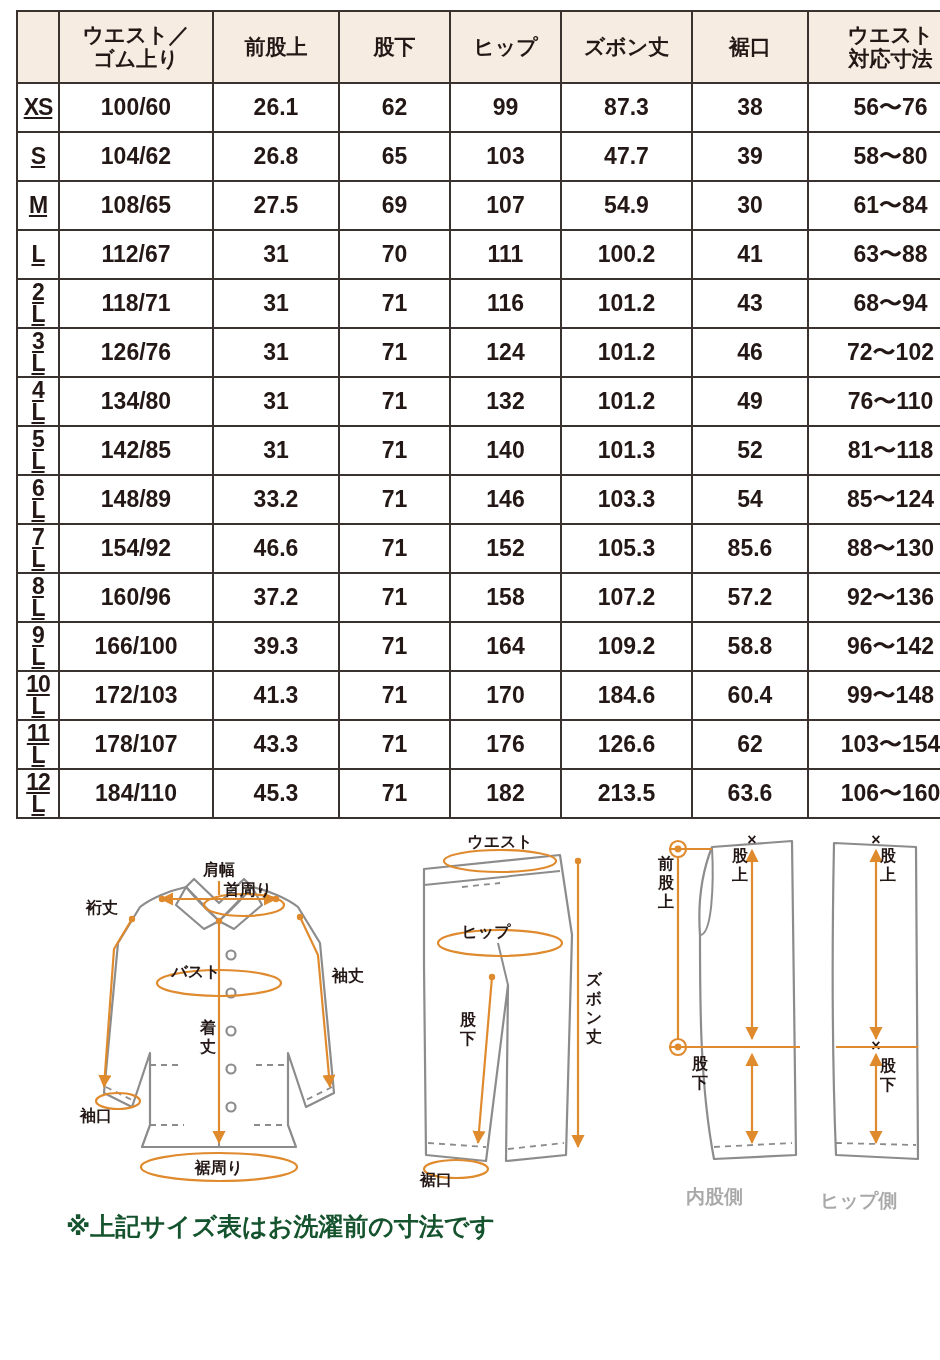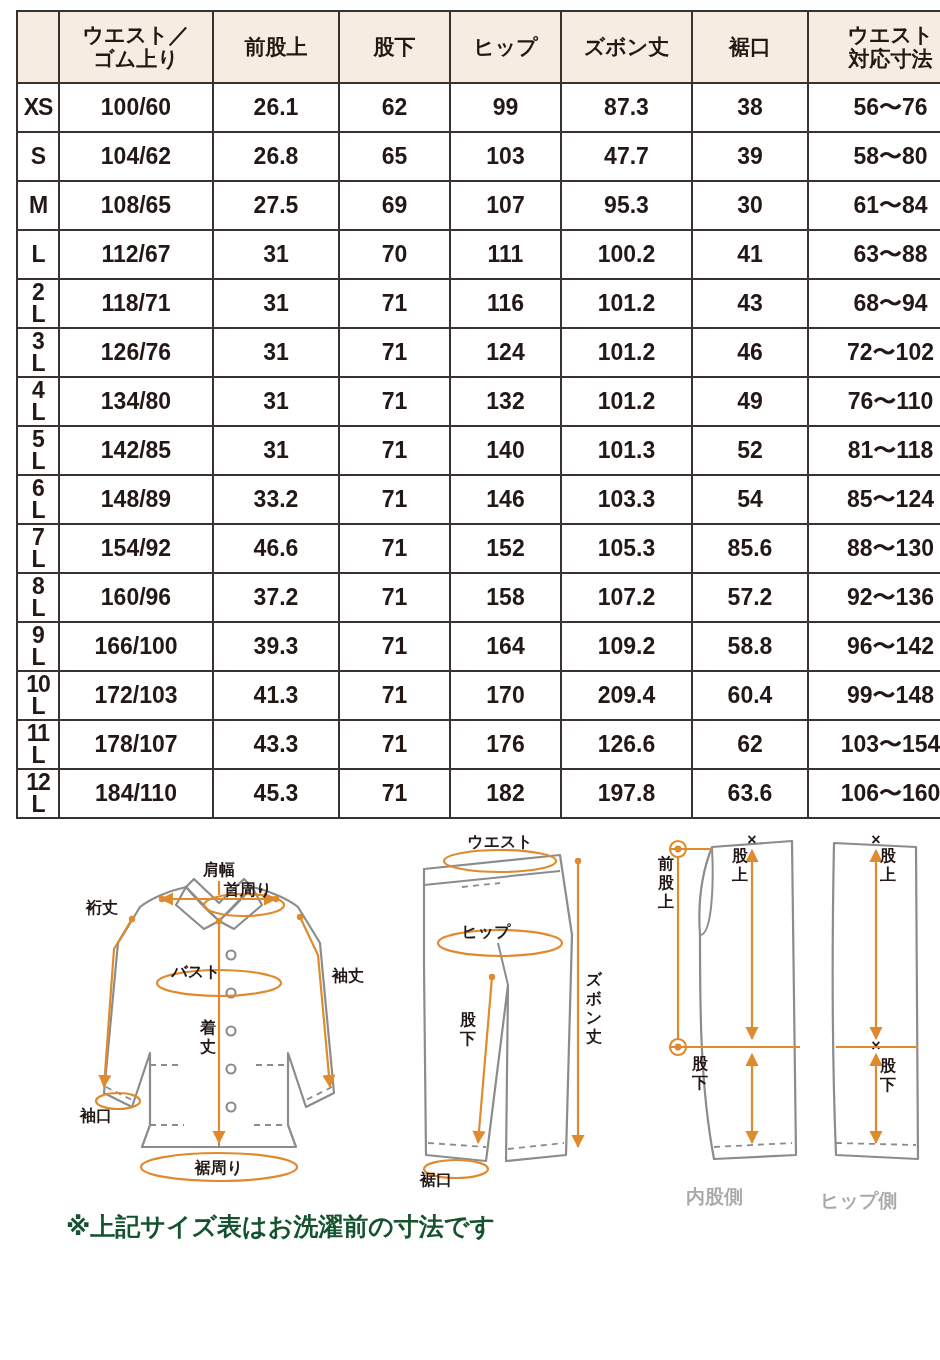--- a/index.html
+++ b/index.html
@@ -55,20 +55,21 @@
   .col-hip { width: 105px; }
   .col-len { width: 125px; }
   .col-hem { width: 110px; }
   .col-range { width: 159px; }
 
   .size-cell {
     font-size: 21px;
     line-height: 0.95;
     letter-spacing: -1px;
     padding: 0 !important;
+    text-decoration: underline;
   }
   .size-cell span {
     display: block;
   }
   .hdr-2line span { display: block; text-align: center; }
 
   
   .diagram-area {
     position: relative;
     width: 940px;
@@ -153,21 +154,21 @@
       </tr>
 
       <tr>
         <td class="size-cell">
             <span>M</span>
           </td>
         <td>108/65</td>
         <td>27.5</td>
         <td>69</td>
         <td>107</td>
-        <td>95.3</td>
+        <td>54.9</td>
         <td>30</td>
         <td>61〜84</td>
       </tr>
 
       <tr>
         <td class="size-cell">
             <span>L</span>
           </td>
         <td>112/67</td>
         <td>31</td>
@@ -292,21 +293,21 @@
 
       <tr>
         <td class="size-cell">
             <span>10</span>
             <span>L</span>
           </td>
         <td>172/103</td>
         <td>41.3</td>
         <td>71</td>
         <td>170</td>
-        <td>209.4</td>
+        <td>184.6</td>
         <td>60.4</td>
         <td>99〜148</td>
       </tr>
 
       <tr>
         <td class="size-cell">
             <span>11</span>
             <span>L</span>
           </td>
         <td>178/107</td>
@@ -320,21 +321,21 @@
 
       <tr>
         <td class="size-cell">
             <span>12</span>
             <span>L</span>
           </td>
         <td>184/110</td>
         <td>45.3</td>
         <td>71</td>
         <td>182</td>
-        <td>197.8</td>
+        <td>213.5</td>
         <td>63.6</td>
         <td>106〜160</td>
       </tr>
     </tbody>
   </table>
 
   <div class="diagram-area">
     <svg width="940" height="420" viewBox="0 0 940 420" xmlns="http://www.w3.org/2000/svg">
       <defs>
         <style>

